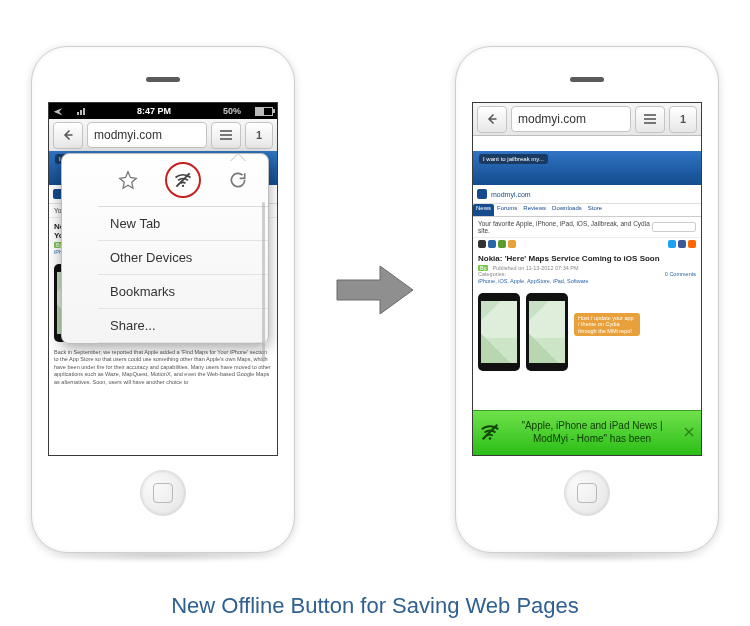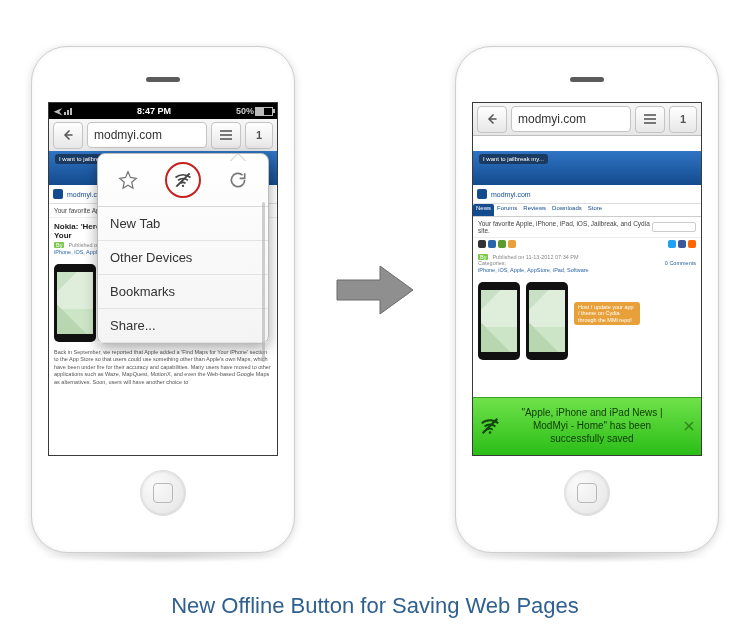--- a/index.html
+++ b/index.html
@@ -91,21 +91,21 @@
     height: 16px;
     background: #000;
     color: #ccc;
     display: flex;
     align-items: center;
     justify-content: space-between;
     font-size: 9px;
     padding: 0 4px;
     font-weight: 600;
   }
-  .status-left, .status-right { display:flex; align-items:center; gap:1px;}
+  .status-left, .status-right { display:flex; align-items:center; gap:14px;}
   .statusbar .time { color: #fff; font-weight: bold; }
   .plane { width:10px;height:10px;fill:#bbb;}
   .wifi-bars { display:flex; gap:1px; align-items:flex-end;}
   .wifi-bars span{ width:2px;background:#bbb;}
   .wifi-bars span:nth-child(1){height:3px;}
   .wifi-bars span:nth-child(2){height:5px;}
   .wifi-bars span:nth-child(3){height:7px;}
   .battery {
     width: 16px; height: 7px;
     border: 1px solid #bbb;
@@ -217,20 +217,21 @@
   
   .dropdown {
     position:absolute;
     top: 50px;
     right: 8px;
     width: 170px;
     background: linear-gradient(#fff,#f4f4f4);
     border: 1px solid #bcbcbc;
     border-radius: 8px;
     box-shadow: 0 4px 14px rgba(0,0,0,0.35);
+    padding-left: 36px;
   }
   .dropdown::before{
     content:"";position:absolute;top:-8px;right:22px;
     border:8px solid transparent;border-bottom-color:#fff;
     filter: drop-shadow(0 -1px 0 #bcbcbc);
   }
   .dd-icons{
     display:flex;justify-content:space-around;align-items:center;
     padding:8px 6px;border-bottom:1px solid #d9d9d9;
   }
@@ -422,20 +423,21 @@
             <i style="background:#333"></i>
             <i style="background:#2a65a9"></i>
             <i style="background:#5b9b2d"></i>
             <i style="background:#e8a13a"></i>
             <span style="flex:1"></span>
             <i style="background:#1da1f2"></i>
             <i style="background:#3b5998"></i>
             <i style="background:#ff6600"></i>
           </div>
           <div class="article">
+            <h3>Nokia: 'Here' Maps Service Coming to iOS Soon</h3>
             <div class="meta">
                 <span class="by">By</span>
                 <span>Published on 11-13-2012 07:34 PM</span>
               </div>
             <div class="meta">
                 <span>Categories:</span>
                 <span style="margin-left:auto;color:#2a65a9;">0 Comments</span>
               </div>
             <div class="cats">iPhone, iOS, Apple, AppStore, iPad, Software</div>
           </div>
@@ -451,21 +453,20 @@
 
           <div class="toast">
             <svg width="22" height="22" viewBox="0 0 24 24">
                 <path d="M3 9a14 14 0 0 1 18 0M6 12.5a9.5 9.5 0 0 1 12 0M9 16a5 5 0 0 1 6 0" fill="none" stroke="#12470a" stroke-width="2"></path>
                 <circle cx="12" cy="19" r="1.4" fill="#12470a"></circle>
                 <path d="M4 20 L20 4" stroke="#12470a" stroke-width="2.4"></path>
               </svg>
             <div class="toast-text">
               <div>"Apple, iPhone and iPad News |</div>
               <div>ModMyi - Home" has been</div>
-              <div>successfully saved</div>
             </div>
             <svg class="toast-close" width="12" height="12" viewBox="0 0 12 12">
                 <path d="M2 2l8 8M10 2l-8 8" stroke="#0f3a05" stroke-width="1.5"></path>
               </svg>
           </div>
         </div>
 
       </div>
       <div class="home-btn"></div>
     </div>

